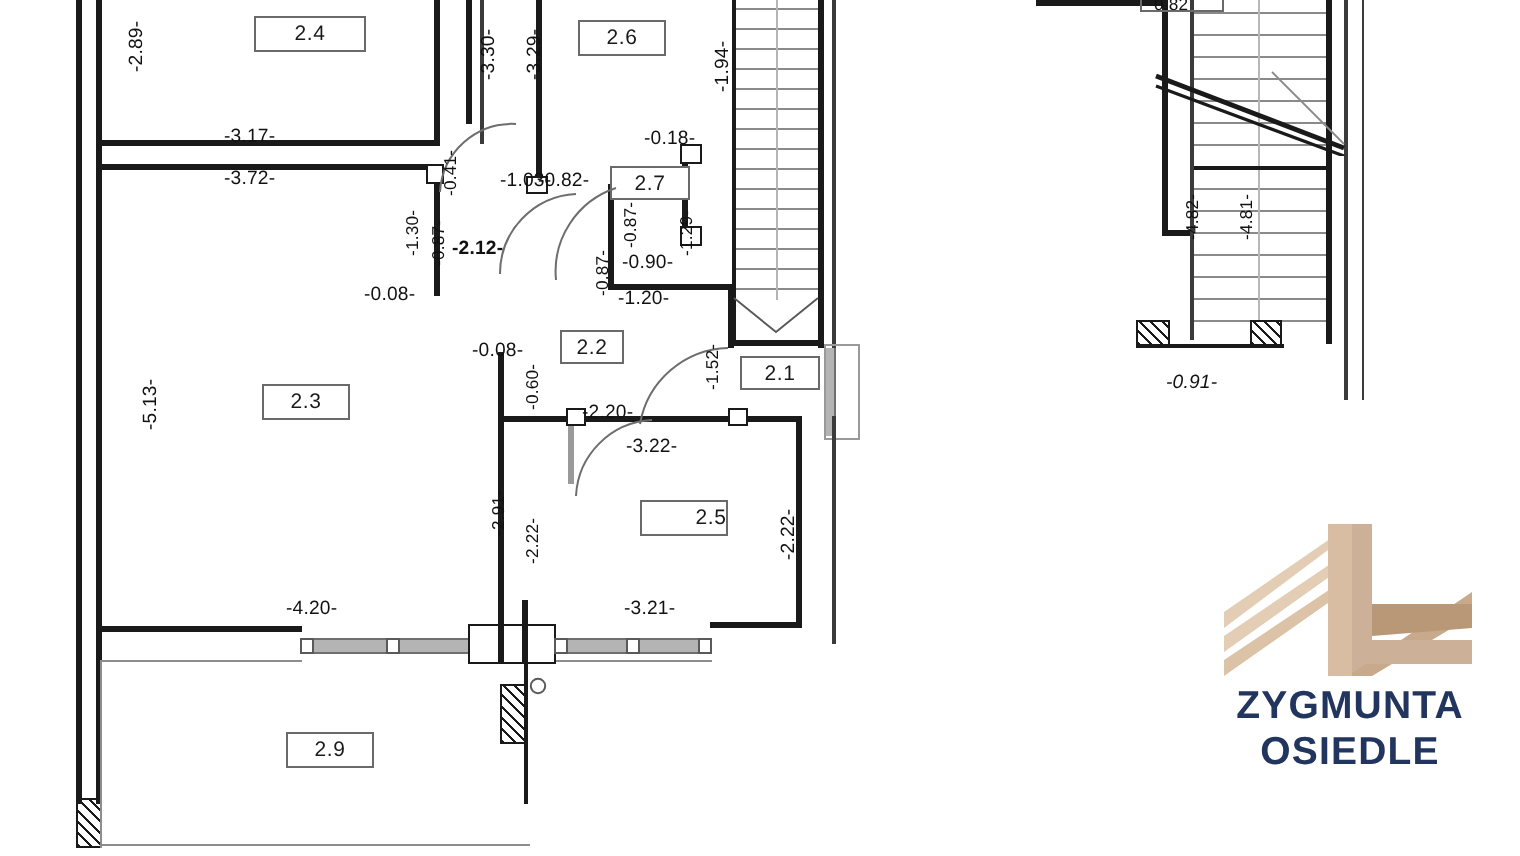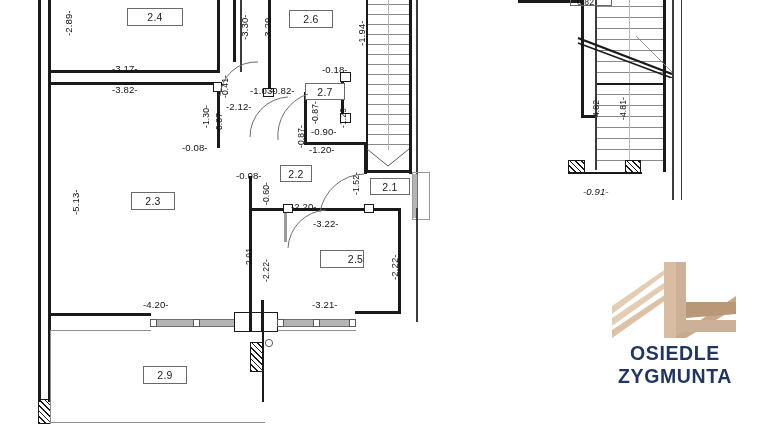--- a/index.html
+++ b/index.html
@@ -168,23 +168,23 @@
       <path d="M32 2 A44 44 0 0 0 2 48" fill="none" stroke="#6d6d6d" stroke-width="1"></path>
     </svg>
     <svg style="position:absolute;left:318px;top:172px;width:48px;height:42px;" viewBox="0 0 48 42">
       <path d="M46 2 A46 46 0 0 0 2 40" fill="none" stroke="#6d6d6d" stroke-width="1"></path>
     </svg>
     <svg style="position:absolute;left:286px;top:208px;width:42px;height:42px;" viewBox="0 0 42 42">
       <path d="M40 2 A40 40 0 0 0 2 40" fill="none" stroke="#6d6d6d" stroke-width="1"></path>
     </svg>
 
     <div class="dim" style="left:112px;top:63px;">-3.17-</div>
-    <div class="dim" style="left:112px;top:84px;">-3.82-</div>
+    <div class="dim" style="left:112px;top:84px;">-3.72-</div>
     <div class="dim" style="left:250px;top:85px;">-1.03-</div>
-    <div class="dim" style="left:226px;top:101px;">-2.12-</div>
+    <div class="dim" style="left:226px;top:119px;font-weight:bold;">-2.12-</div>
     <div class="dim" style="left:269px;top:85px;">-0.82-</div>
     <div class="dim" style="left:322px;top:64px;">-0.18-</div>
     <div class="dim" style="left:311px;top:126px;">-0.90-</div>
     <div class="dim" style="left:309px;top:144px;">-1.20-</div>
     <div class="dim" style="left:182px;top:142px;">-0.08-</div>
     <div class="dim" style="left:236px;top:170px;">-0.08-</div>
     <div class="dim" style="left:291px;top:201px;">-2.20-</div>
     <div class="dim" style="left:313px;top:218px;">-3.22-</div>
     <div class="dim" style="left:143px;top:299px;">-4.20-</div>
     <div class="dim" style="left:312px;top:299px;">-3.21-</div>
@@ -264,18 +264,18 @@
         <polygon points="0,68 66,24 74,24 0,76" fill="#dcc3a8"></polygon>
 
         <polygon points="52,0 74,0 74,76 62,76 62,16" fill="#cdb098"></polygon>
         <polygon points="62,76 124,34 124,46 74,76" fill="#c9a98c"></polygon>
         <polygon points="74,40 124,40 124,52 74,56" fill="#b89877"></polygon>
         <polygon points="62,58 124,58 124,70 62,70" fill="#cdb098"></polygon>
         <polygon points="52,0 64,0 64,76 52,76" fill="#d8bda2"></polygon>
       </svg>
     </div>
     <div class="txt">
+      <div>ZYGMUNTA</div>
       <div>OSIEDLE</div>
-      <div>ZYGMUNTA</div>
     </div>
   </div>
 
 </div>
 
 </body></html>

